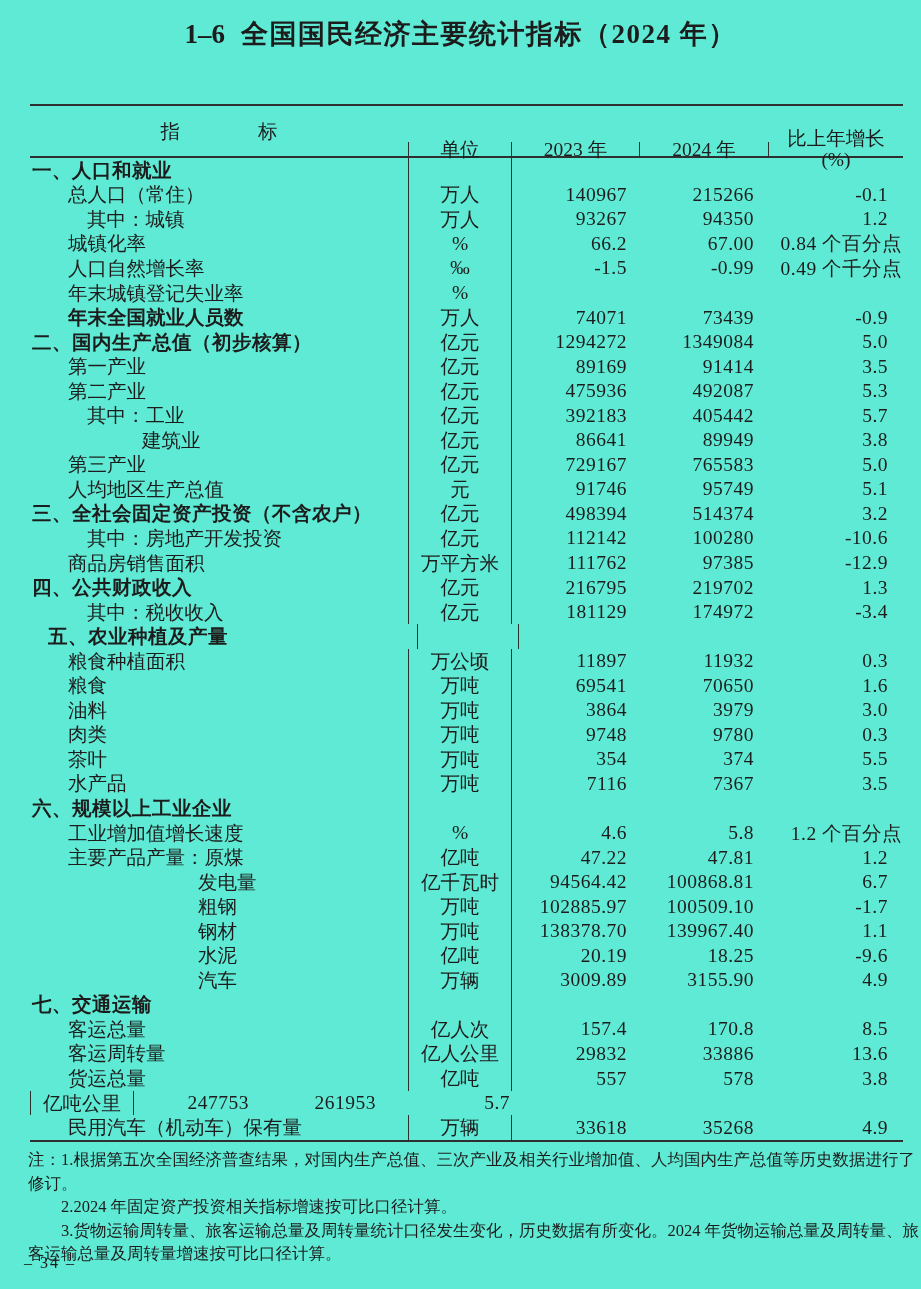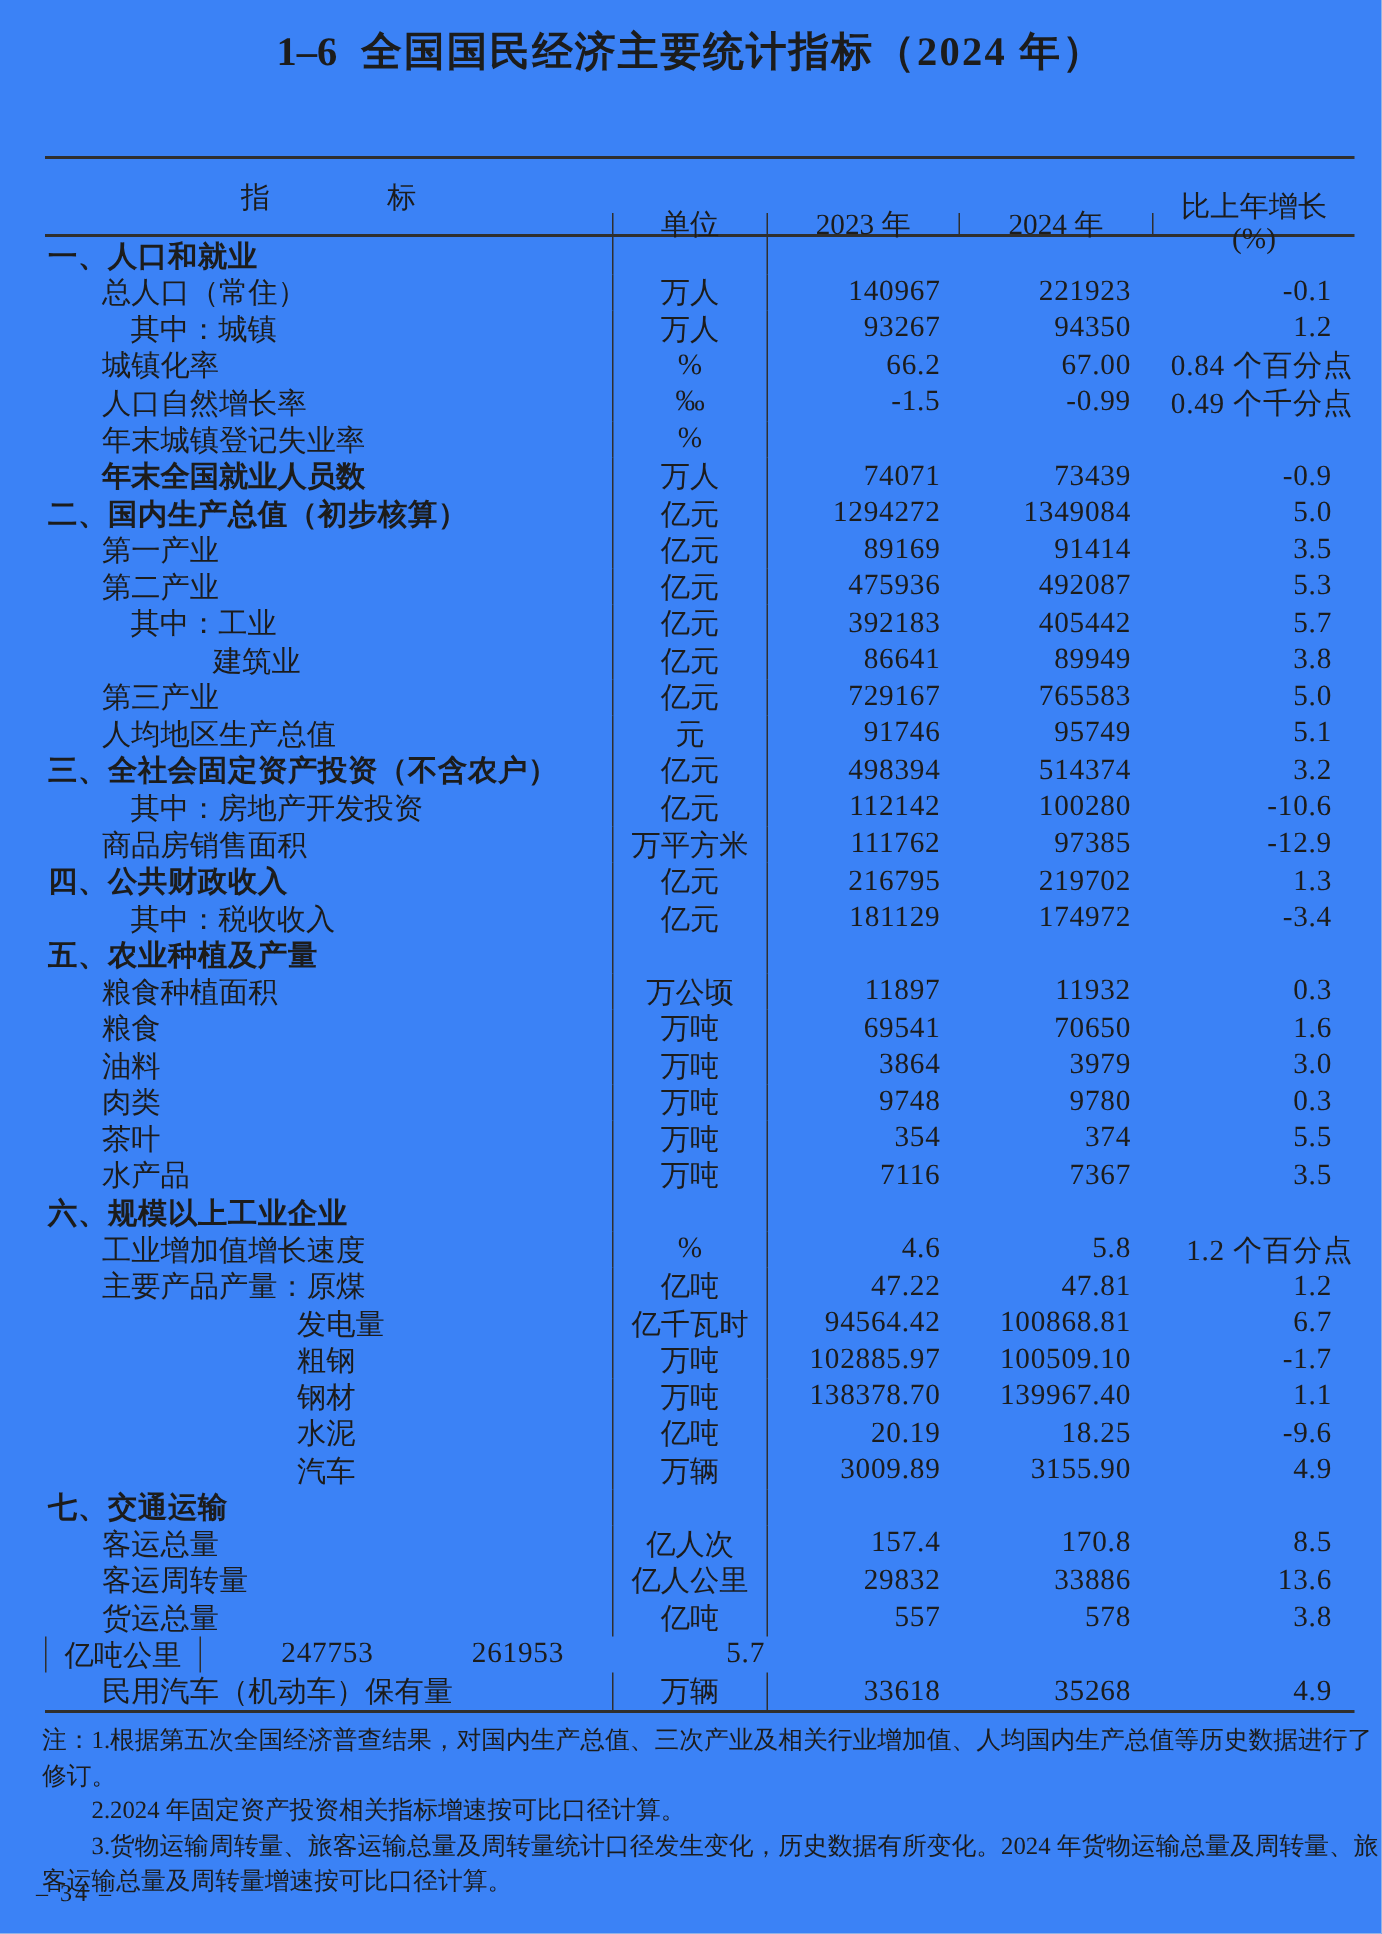--- a/index.html
+++ b/index.html
@@ -1,17 +1,17 @@
 <!DOCTYPE html>
 <html><head>
 <meta charset="utf-8">
 <style>
   html,body{margin:0;padding:0;background:#d9d9d9;}
   .page{
-    position:relative;width:921px;height:1289px;background:#3b82f6;
+    position:relative;width:921px;height:1289px;background:#5eead4;
     font-family:"Liberation Serif","DejaVu Serif",serif;color:#1c1c1c;
     overflow:hidden;margin:0 auto;
   }
   .title{
     position:absolute;top:16px;left:0;width:100%;text-align:center;
     font-size:27px;font-weight:bold;letter-spacing:1.5px;white-space:nowrap;
   }
   .title .title-num{margin-right:16px;letter-spacing:0;}
   .stats-table{
     position:absolute;left:30px;top:104px;width:873px;
@@ -87,21 +87,21 @@
       <div class="c-unit"></div>
       <div class="c-2023"></div>
       <div class="c-2024"></div>
       <div class="c-growth"></div>
     </div>
 
     <div class="row">
       <div class="c-label" style="padding-left: 38px;">总人口（常住）</div>
       <div class="c-unit">万人</div>
       <div class="c-2023">140967</div>
-      <div class="c-2024">221923</div>
+      <div class="c-2024">215266</div>
       <div class="c-growth">-0.1</div>
     </div>
 
     <div class="row">
       <div class="c-label" style="padding-left: 57px;">其中：城镇</div>
       <div class="c-unit">万人</div>
       <div class="c-2023">93267</div>
       <div class="c-2024">94350</div>
       <div class="c-growth">1.2</div>
     </div>
@@ -228,21 +228,21 @@
 
     <div class="row">
       <div class="c-label" style="padding-left: 57px;">其中：税收收入</div>
       <div class="c-unit">亿元</div>
       <div class="c-2023">181129</div>
       <div class="c-2024">174972</div>
       <div class="c-growth">-3.4</div>
     </div>
 
     <div class="row">
-      <div class="c-label bold" style="padding-left: 2px;">五、农业种植及产量</div>
+      <div class="c-label bold" style="padding-left: 2px; margin-left: 16px;">五、农业种植及产量</div>
       <div class="c-unit"></div>
       <div class="c-2023"></div>
       <div class="c-2024"></div>
       <div class="c-growth"></div>
     </div>
 
     <div class="row">
       <div class="c-label" style="padding-left: 38px;">粮食种植面积</div>
       <div class="c-unit">万公顷</div>
       <div class="c-2023">11897</div>

